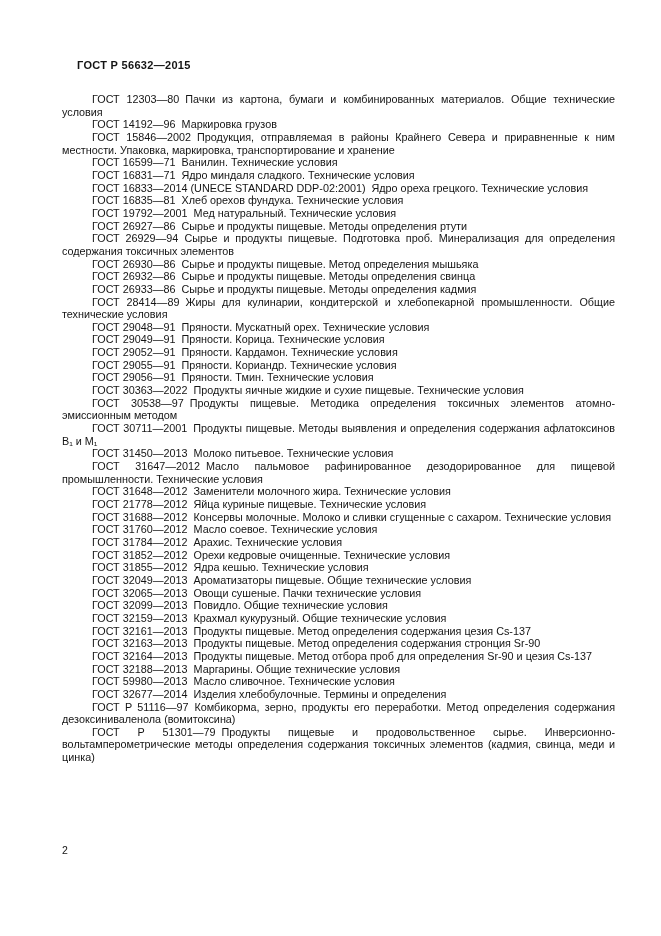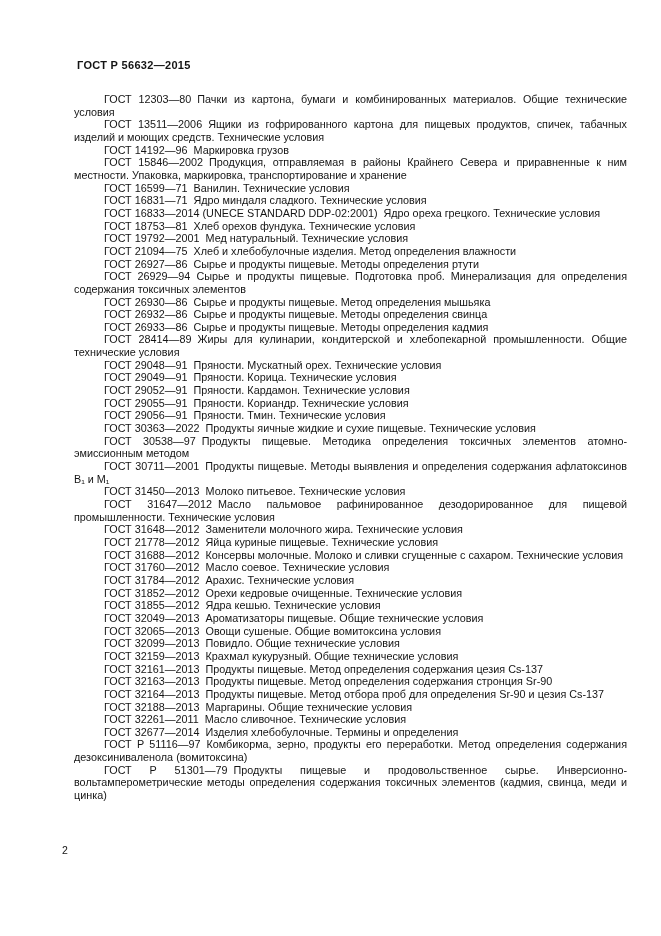--- a/index.html
+++ b/index.html
@@ -20,21 +20,21 @@
     position: absolute;
     left: 77px;
     top: 59px;
     font-size: 11px;
     font-weight: bold;
     letter-spacing: 0.3px;
     white-space: nowrap;
   }
   .content {
     position: absolute;
-    left: 74px;
+    left: 62px;
     top: 93px;
     width: 553px;
     font-size: 10.8px;
     line-height: 12.65px;
     text-align: justify;
   }
   .entry {
     margin: 0;
     text-indent: 30px;
   }
@@ -52,37 +52,35 @@
 </head>
 <body>
 
 <div class="page">
 
   <div class="doc-header">ГОСТ Р 56632—2015</div>
 
   <div class="content">
   <p class="entry"><span class="code">ГОСТ 12303—80</span><span class="title">Пачки из картона, бумаги и комбинированных материалов. Общие технические условия</span></p>
 
-  <p class="entry"><span class="code">ГОСТ 13511—2006</span><span class="title">Ящики из гофрированного картона для пищевых продуктов, спичек, табачных изделий и моющих средств. Технические условия</span></p>
 
   <p class="entry"><span class="code">ГОСТ 14192—96</span><span class="title">Маркировка грузов</span></p>
 
   <p class="entry"><span class="code">ГОСТ 15846—2002</span><span class="title">Продукция, отправляемая в районы Крайнего Севера и приравненные к ним местности. Упаковка, маркировка, транспортирование и хранение</span></p>
 
   <p class="entry"><span class="code">ГОСТ 16599—71</span><span class="title">Ванилин. Технические условия</span></p>
 
   <p class="entry"><span class="code">ГОСТ 16831—71</span><span class="title">Ядро миндаля сладкого. Технические условия</span></p>
 
   <p class="entry"><span class="code">ГОСТ 16833—2014 (UNECE STANDARD DDP-02:2001)</span><span class="title">Ядро ореха грецкого. Технические условия</span></p>
 
-  <p class="entry"><span class="code">ГОСТ 18753—81</span><span class="title">Хлеб орехов фундука. Технические условия</span></p>
+  <p class="entry"><span class="code">ГОСТ 16835—81</span><span class="title">Хлеб орехов фундука. Технические условия</span></p>
 
   <p class="entry"><span class="code">ГОСТ 19792—2001</span><span class="title">Мед натуральный. Технические условия</span></p>
 
-  <p class="entry"><span class="code">ГОСТ 21094—75</span><span class="title">Хлеб и хлебобулочные изделия. Метод определения влажности</span></p>
 
   <p class="entry"><span class="code">ГОСТ 26927—86</span><span class="title">Сырье и продукты пищевые. Методы определения ртути</span></p>
 
   <p class="entry"><span class="code">ГОСТ 26929—94</span><span class="title">Сырье и продукты пищевые. Подготовка проб. Минерализация для определения содержания токсичных элементов</span></p>
 
   <p class="entry"><span class="code">ГОСТ 26930—86</span><span class="title">Сырье и продукты пищевые. Метод определения мышьяка</span></p>
 
   <p class="entry"><span class="code">ГОСТ 26932—86</span><span class="title">Сырье и продукты пищевые. Методы определения свинца</span></p>
 
   <p class="entry"><span class="code">ГОСТ 26933—86</span><span class="title">Сырье и продукты пищевые. Методы определения кадмия</span></p>
@@ -119,35 +117,35 @@
   <p class="entry"><span class="code">ГОСТ 31760—2012</span><span class="title">Масло соевое. Технические условия</span></p>
 
   <p class="entry"><span class="code">ГОСТ 31784—2012</span><span class="title">Арахис. Технические условия</span></p>
 
   <p class="entry"><span class="code">ГОСТ 31852—2012</span><span class="title">Орехи кедровые очищенные. Технические условия</span></p>
 
   <p class="entry"><span class="code">ГОСТ 31855—2012</span><span class="title">Ядра кешью. Технические условия</span></p>
 
   <p class="entry"><span class="code">ГОСТ 32049—2013</span><span class="title">Ароматизаторы пищевые. Общие технические условия</span></p>
 
-  <p class="entry"><span class="code">ГОСТ 32065—2013</span><span class="title">Овощи сушеные. Общие вомитоксина условия</span></p>
+  <p class="entry"><span class="code">ГОСТ 32065—2013</span><span class="title">Овощи сушеные. Пачки технические условия</span></p>
 
   <p class="entry"><span class="code">ГОСТ 32099—2013</span><span class="title">Повидло. Общие технические условия</span></p>
 
   <p class="entry"><span class="code">ГОСТ 32159—2013</span><span class="title">Крахмал кукурузный. Общие технические условия</span></p>
 
   <p class="entry"><span class="code">ГОСТ 32161—2013</span><span class="title">Продукты пищевые. Метод определения содержания цезия Cs-137</span></p>
 
   <p class="entry"><span class="code">ГОСТ 32163—2013</span><span class="title">Продукты пищевые. Метод определения содержания стронция Sr-90</span></p>
 
   <p class="entry"><span class="code">ГОСТ 32164—2013</span><span class="title">Продукты пищевые. Метод отбора проб для определения Sr-90 и цезия Cs-137</span></p>
 
   <p class="entry"><span class="code">ГОСТ 32188—2013</span><span class="title">Маргарины. Общие технические условия</span></p>
 
-  <p class="entry"><span class="code">ГОСТ 32261—2011</span><span class="title">Масло сливочное. Технические условия</span></p>
+  <p class="entry"><span class="code">ГОСТ 59980—2013</span><span class="title">Масло сливочное. Технические условия</span></p>
 
   <p class="entry"><span class="code">ГОСТ 32677—2014</span><span class="title">Изделия хлебобулочные. Термины и определения</span></p>
 
   <p class="entry"><span class="code">ГОСТ Р 51116—97</span><span class="title">Комбикорма, зерно, продукты его переработки. Метод определения содержания дезоксиниваленола (вомитоксина)</span></p>
 
   <p class="entry"><span class="code">ГОСТ Р 51301—79</span><span class="title">Продукты пищевые и продовольственное сырье. Инверсионно-вольтамперометрические методы определения содержания токсичных элементов (кадмия, свинца, меди и цинка)</span></p>
 </div>
 
   <div class="page-number">2</div>
 

